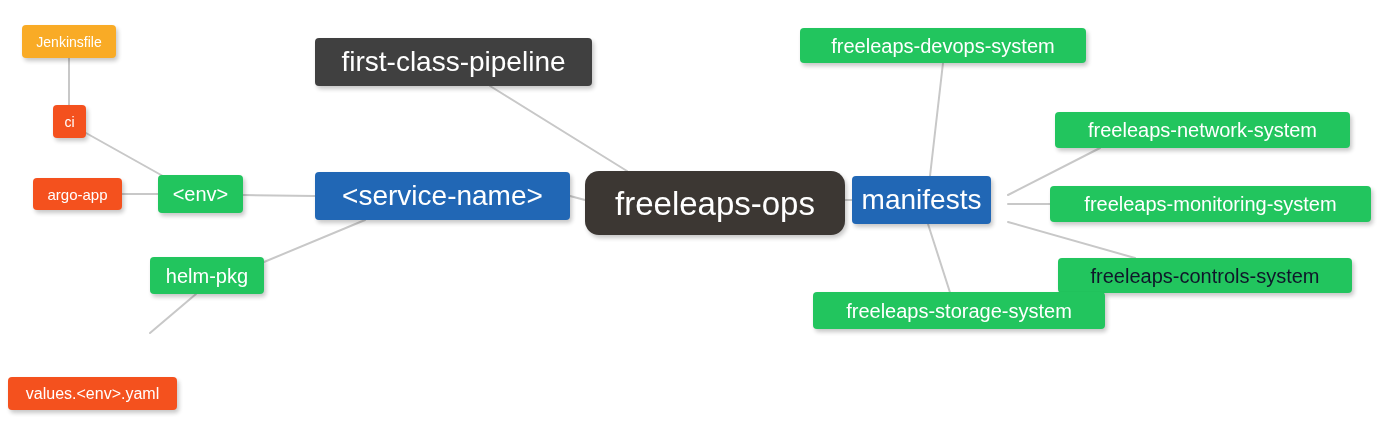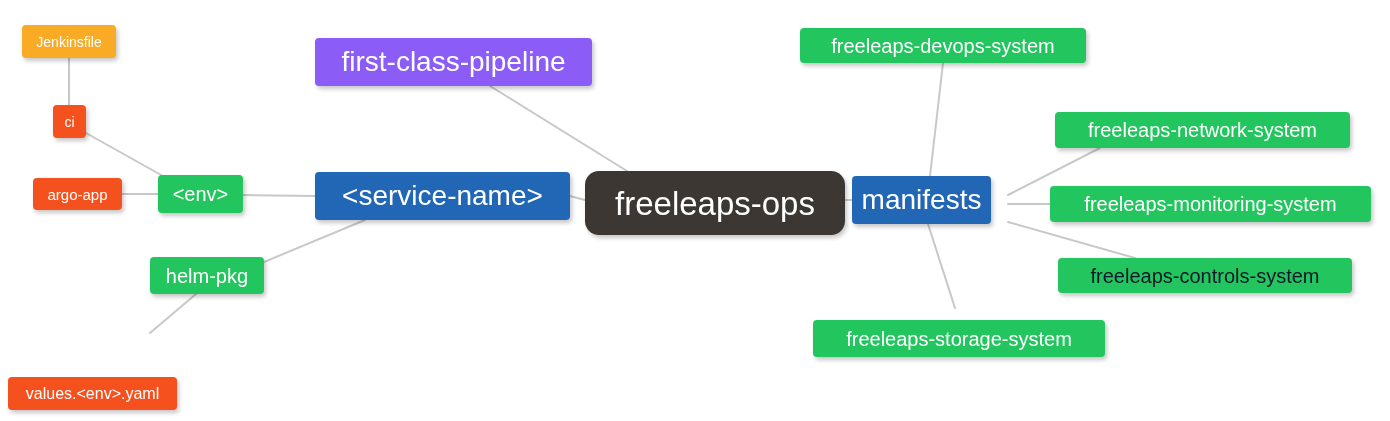--- a/index.html
+++ b/index.html
@@ -80,21 +80,21 @@
       </div>
       <div class="node" style="left: 158px; top: 175px; width: 85px; height: 38px; background: rgb(34, 197, 94); color: rgb(255, 255, 255); font-size: 20px;">
         <span class="node-label">&lt;env&gt;</span>
       </div>
       <div class="node" style="left: 150px; top: 257px; width: 114px; height: 37px; background: rgb(34, 197, 94); color: rgb(255, 255, 255); font-size: 20px;">
         <span class="node-label">helm-pkg</span>
       </div>
       <div class="node" style="left: 8px; top: 333px; width: 169px; height: 33px; background: rgb(244, 81, 30); color: rgb(255, 255, 255); font-size: 16px; margin-top: 44px;">
         <span class="node-label">values.&lt;env&gt;.yaml</span>
       </div>
-      <div class="node" style="left: 315px; top: 38px; width: 277px; height: 48px; background: #8b5cf6; color: rgb(255, 255, 255); font-size: 28px;">
+      <div class="node" style="left: 315px; top: 38px; width: 277px; height: 48px; background: #404040; color: rgb(255, 255, 255); font-size: 28px;">
         <span class="node-label">first-class-pipeline</span>
       </div>
       <div class="node" style="left: 315px; top: 172px; width: 255px; height: 48px; background: rgb(33, 103, 181); color: rgb(255, 255, 255); font-size: 28px;">
         <span class="node-label">&lt;service-name&gt;</span>
       </div>
       <div class="node" style="left: 585px; top: 171px; width: 260px; height: 64px; background: rgb(60, 55, 51); color: rgb(255, 255, 255); font-size: 33px; border-radius: 14px;">
         <span class="node-label">freeleaps-ops</span>
       </div>
       <div class="node" style="left: 852px; top: 176px; width: 139px; height: 48px; background: rgb(33, 103, 181); color: rgb(255, 255, 255); font-size: 28px;">
         <span class="node-label">manifests</span>
@@ -104,17 +104,17 @@
       </div>
       <div class="node" style="left: 1055px; top: 112px; width: 295px; height: 36px; background: rgb(34, 197, 94); color: rgb(255, 255, 255); font-size: 20px;">
         <span class="node-label">freeleaps-network-system</span>
       </div>
       <div class="node" style="left: 1050px; top: 186px; width: 321px; height: 36px; background: rgb(34, 197, 94); color: rgb(255, 255, 255); font-size: 20px;">
         <span class="node-label">freeleaps-monitoring-system</span>
       </div>
       <div class="node" style="left: 1058px; top: 258px; width: 294px; height: 35px; background: rgb(34, 197, 94); color: #0f172a; font-size: 20px;">
         <span class="node-label">freeleaps-controls-system</span>
       </div>
-      <div class="node" style="left: 813px; top: 320px; width: 292px; height: 37px; background: rgb(34, 197, 94); color: rgb(255, 255, 255); font-size: 20px;">
+      <div class="node" style="left: 813px; top: 292px; width: 292px; height: 37px; background: rgb(34, 197, 94); color: rgb(255, 255, 255); font-size: 20px;">
         <span class="node-label">freeleaps-storage-system</span>
       </div>
     </div>
 </div>
 
 </body></html>

